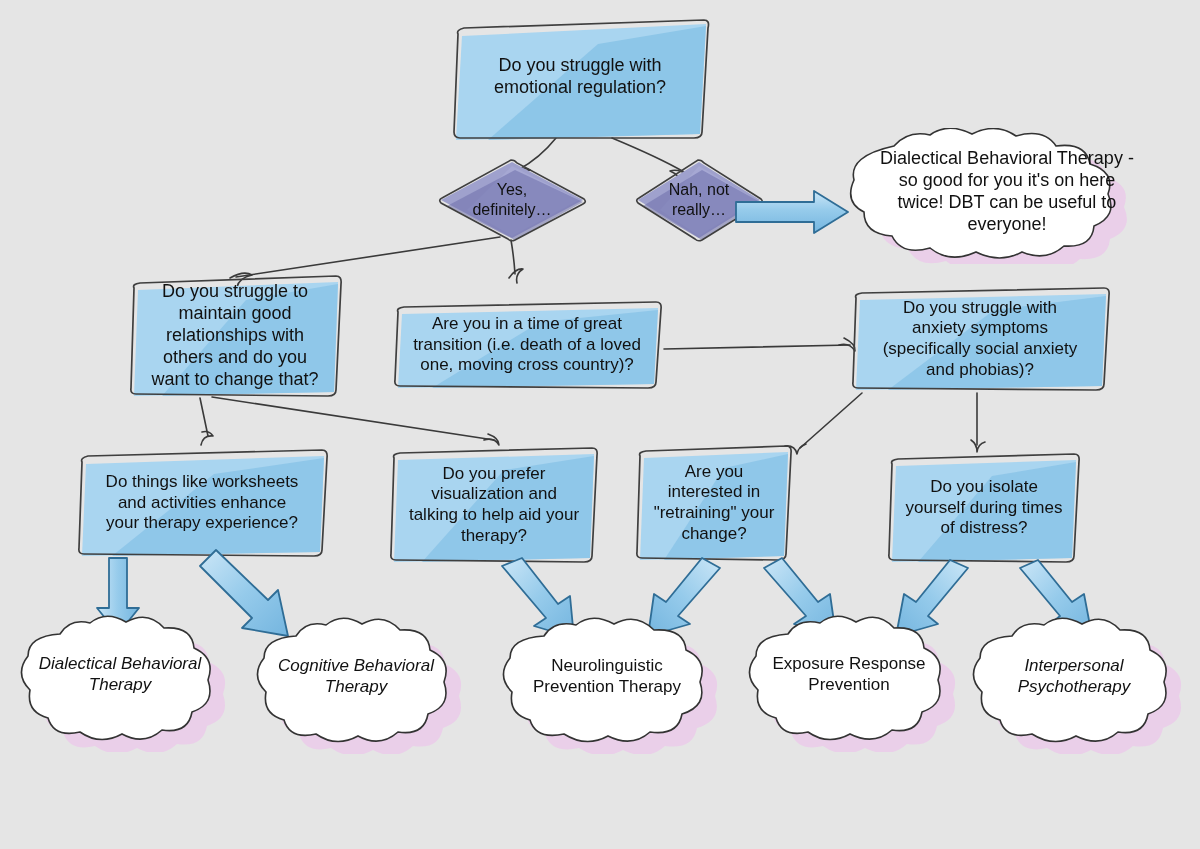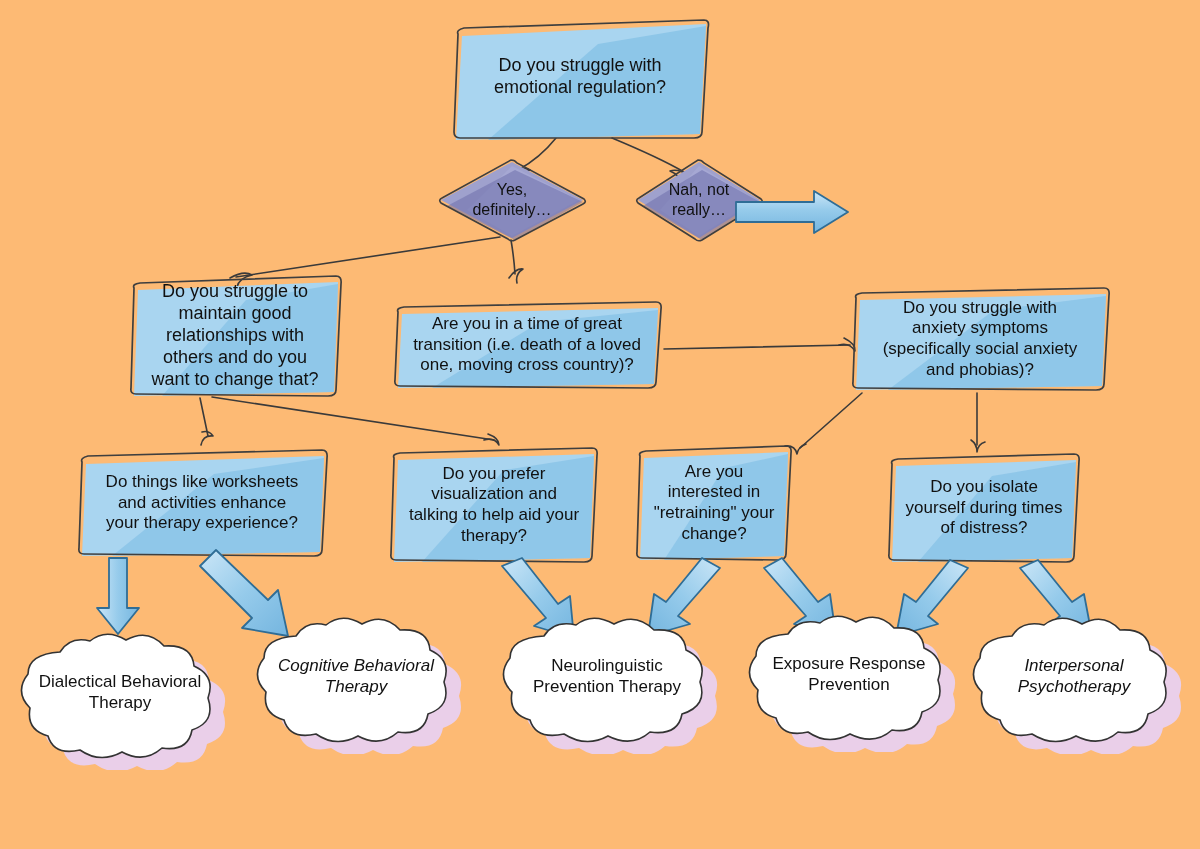--- a/index.html
+++ b/index.html
@@ -7,21 +7,21 @@
     padding: 0;
     background: #ffffff;
   }
   body {
     font-family: "Liberation Sans", sans-serif;
   }
   #canvas {
     position: relative;
     width: 1200px;
     height: 849px;
-    background: #fdba74;
+    background: #e5e5e5;
     overflow: hidden;
   }
   #wires {
     position: absolute;
     left: 0;
     top: 0;
     width: 1200px;
     height: 849px;
     pointer-events: none;
   }
@@ -133,20 +133,38 @@
         <linearGradient id="ga1" x1="0" y1="0" x2="0" y2="1">
           <stop offset="0" stop-color="#cbe6f7"></stop>
           <stop offset="0.45" stop-color="#96cbeb"></stop>
           <stop offset="1" stop-color="#74b5df"></stop>
         </linearGradient>
       </defs>
       <path d="M2,14 L80,14 L80,3 L114,24 L80,45 L80,34 L2,34 Z" fill="url(#ga1)" stroke="#2f6d96" stroke-width="1.8" stroke-linejoin="round"></path>
     </svg>
   </div>
 
+  <div class="node cloud cloud-big" style="left:824px; top:128px; width:366px; height:136px;">
+    <svg class="node-svg" viewBox="0 0 366 136" preserveAspectRatio="none">
+      <g transform="translate(16,13)">
+        <path d="M70,18 Q84,2 106,7 Q124,-6 148,6 Q172,-6 192,8 Q220,0 232,18
+                 Q262,14 266,36 Q292,44 284,66 Q294,88 270,98 Q268,120 240,118
+                 Q222,134 198,124 Q176,136 152,124 Q126,136 106,120
+                 Q78,128 68,108 Q40,106 40,84 Q20,74 30,52 Q24,28 70,18 Z" fill="#eacfe9"></path>
+      </g>
+      <path d="M70,18 Q84,2 106,7 Q124,-6 148,6 Q172,-6 192,8 Q220,0 232,18
+               Q262,14 266,36 Q292,44 284,66 Q294,88 270,98 Q268,120 240,118
+               Q222,134 198,124 Q176,136 152,124 Q126,136 106,120
+               Q78,128 68,108 Q40,106 40,84 Q20,74 30,52 Q24,28 70,18 Z" fill="#ffffff" stroke="#333333" stroke-width="1.6"></path>
+    </svg>
+    <div class="node-label" style="padding:0 26px 8px 26px;">Dialectical Behavioral Therapy -
+so good for you it's on here
+twice! DBT can be useful to
+everyone!</div>
+  </div>
 
   <div class="node proc small" style="left:390px; top:300px; width:274px; height:90px;">
     <svg class="node-svg" viewBox="0 0 274 90" preserveAspectRatio="none">
       <path d="M12,14 L268,8 L264,84 L8,88 Z" fill="#a9d5f0"></path>
       <path d="M150,22 L268,10 L264,84 L42,88 Z" fill="#84c0e6" opacity="0.7"></path>
       <path d="M8,12 Q6,8 14,7 L266,2 Q272,2 271,9 L266,82 Q266,88 258,88 L10,86 Q4,86 5,80 Z" fill="none" stroke="#3f3f3f" stroke-width="1.7"></path>
     </svg>
     <div class="node-label">Are you in a time of great
 transition (i.e. death of a loved
 one, moving cross country)?</div>
@@ -307,21 +325,21 @@
           <linearGradient id="gd7" x1="0" y1="0" x2="1" y2="1">
         <stop offset="0" stop-color="#cbe6f7"></stop>
             <stop offset="0.5" stop-color="#96cbeb"></stop>
             <stop offset="1" stop-color="#74b5df"></stop>
       </linearGradient>
         </defs>
       <path d="M4,10 L22,2 L56,44 L68,36 L76,78 L34,66 L44,58 Z" fill="url(#gd7)" stroke="#2f6d96" stroke-width="1.8" stroke-linejoin="round"></path>
     </svg>
   </div>
 
-  <div class="node cloud" style="left:16px; top:632px; width:212px; height:138px;">
+  <div class="node cloud" style="left:16px; top:614px; width:212px; height:138px;font-style:italic;">
     <svg class="node-svg" viewBox="0 0 212 138" preserveAspectRatio="none">
       <g transform="translate(15,14)">
         <path d="M44,20 Q54,4 74,9 Q90,-4 110,8 Q132,-4 148,14 Q176,12 178,34
                  Q200,44 192,66 Q200,90 176,98 Q172,120 146,116 Q128,132 106,120
                  Q84,132 64,118 Q38,124 32,104 Q10,98 14,76 Q-2,60 12,42 Q12,22 44,20 Z" fill="#eacfe9"></path>
       </g>
       <path d="M44,20 Q54,4 74,9 Q90,-4 110,8 Q132,-4 148,14 Q176,12 178,34
                Q200,44 192,66 Q200,90 176,98 Q172,120 146,116 Q128,132 106,120
                Q84,132 64,118 Q38,124 32,104 Q10,98 14,76 Q-2,60 12,42 Q12,22 44,20 Z" fill="#ffffff" stroke="#333333" stroke-width="1.6"></path>
     </svg>

